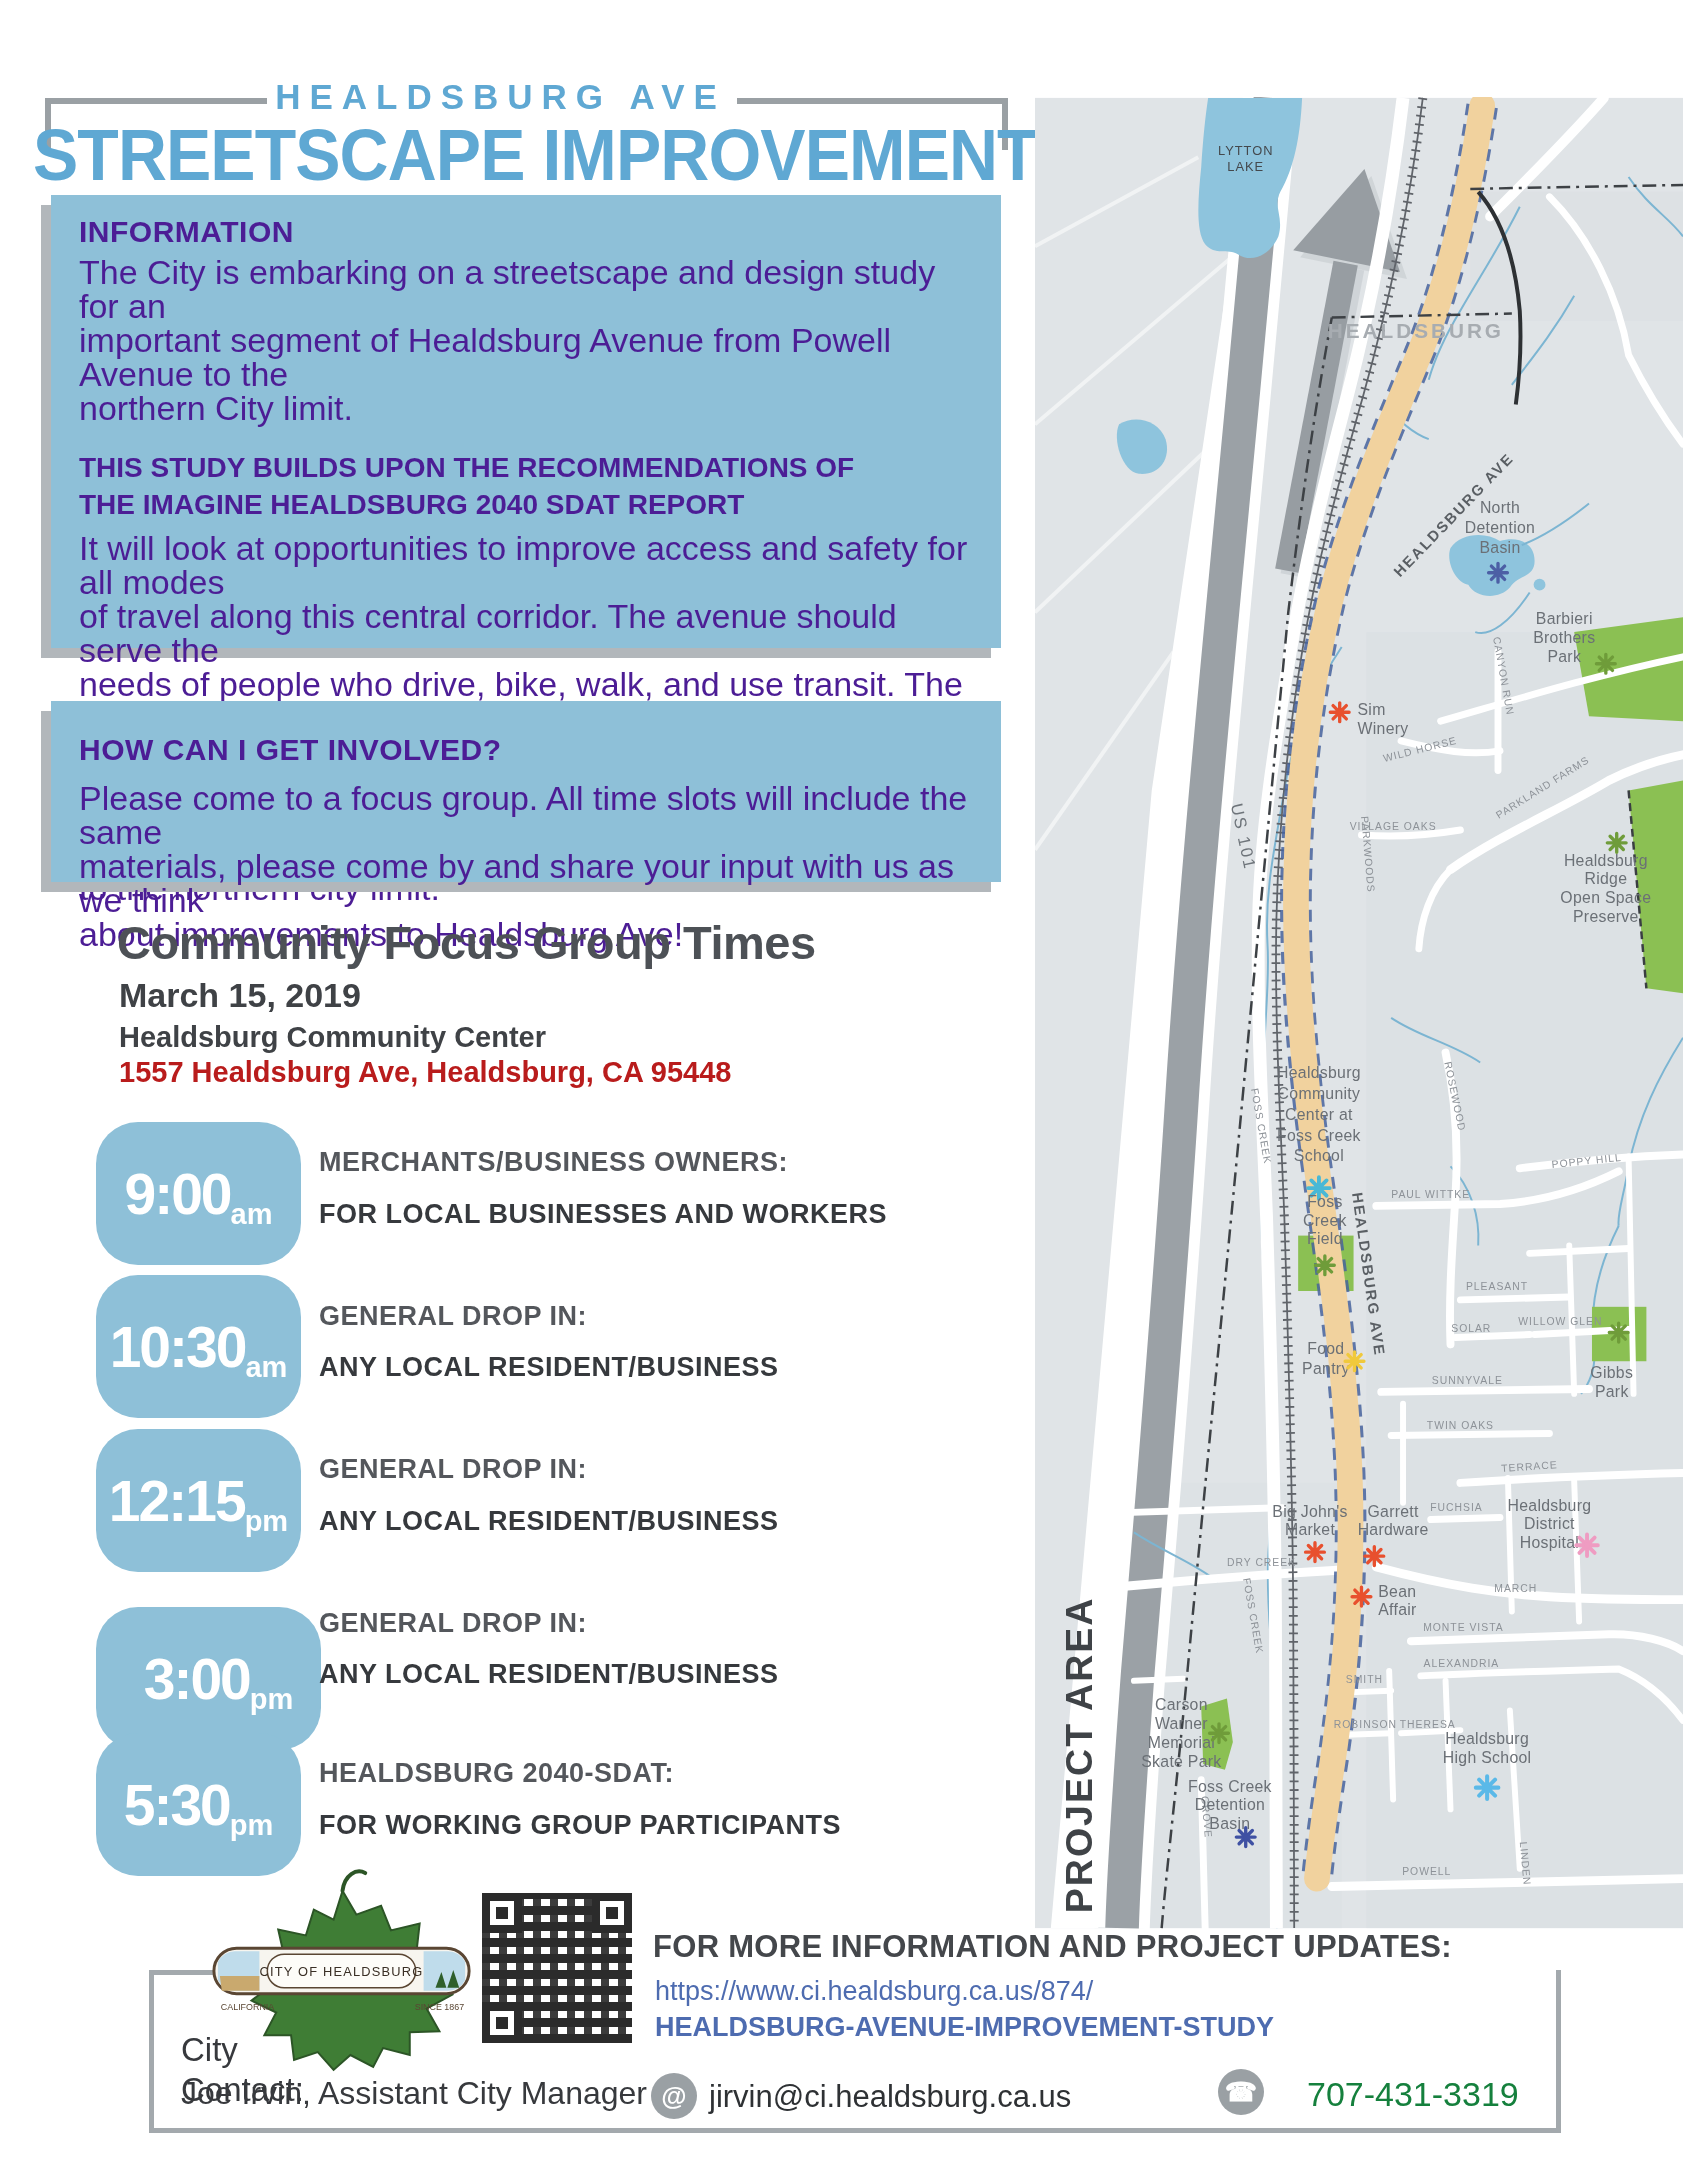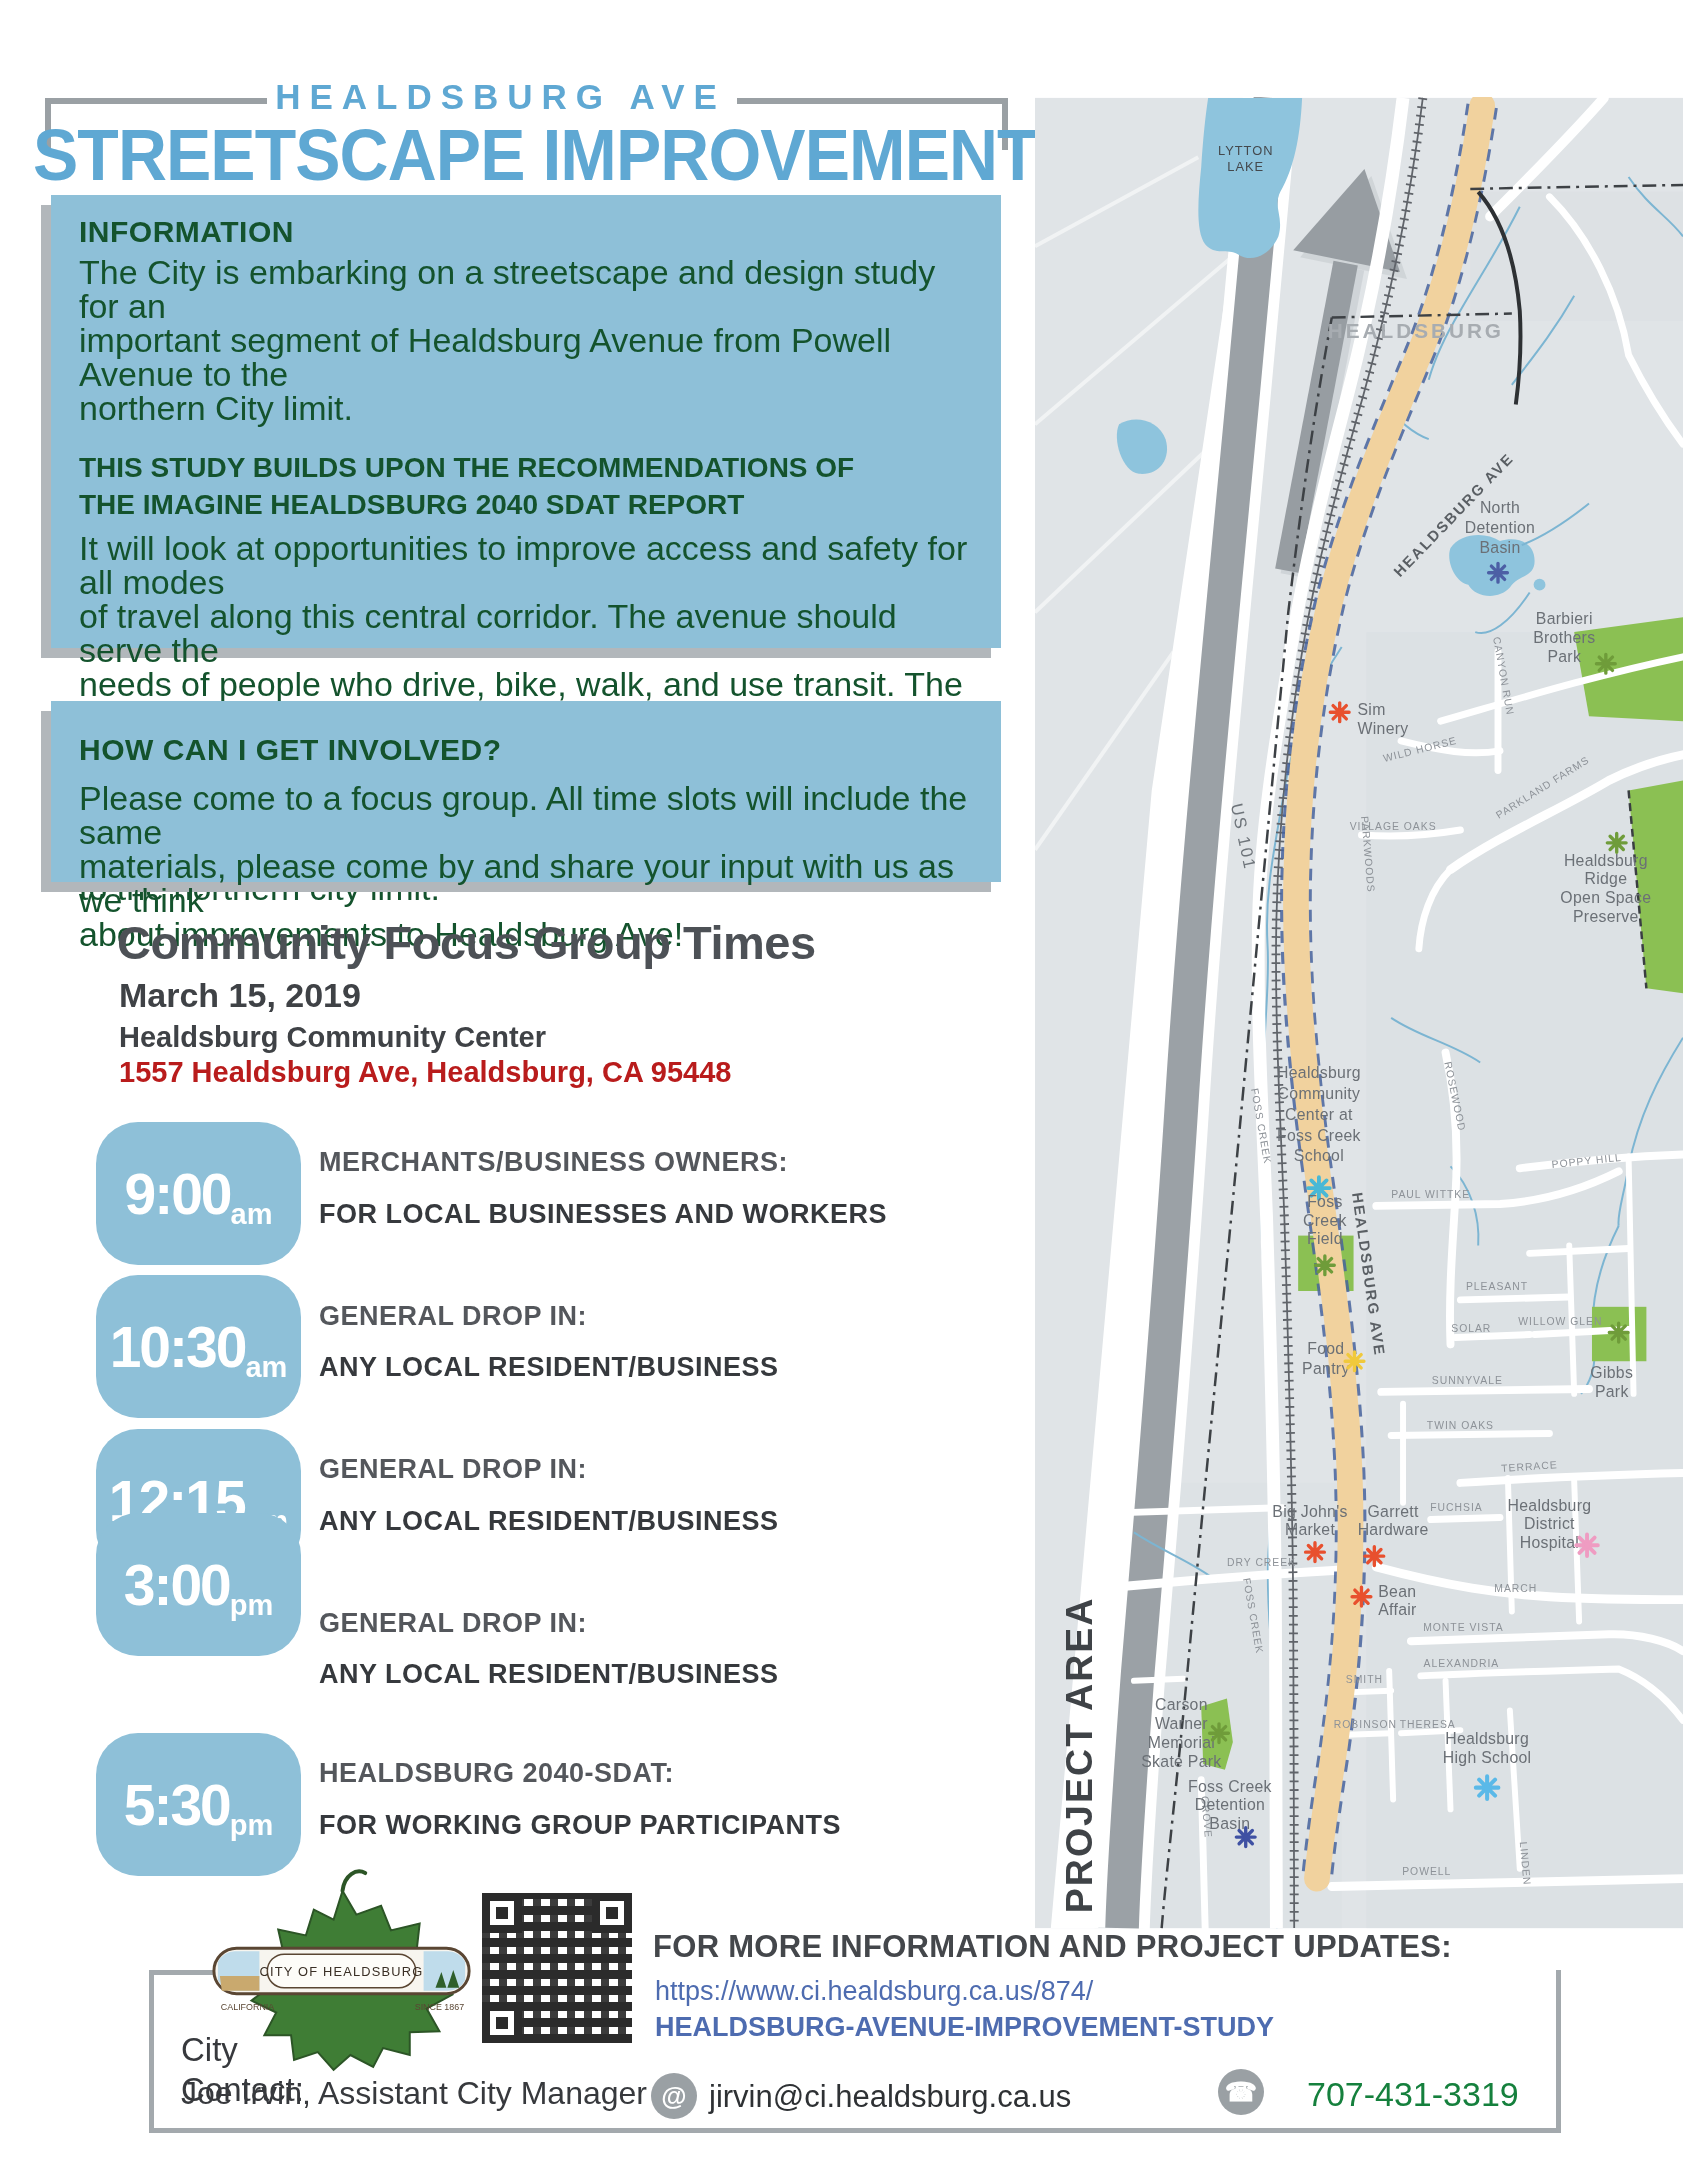--- a/index.html
+++ b/index.html
@@ -10,21 +10,21 @@
   
   .bracket{position:absolute;border-color:#9aa0a4;}
   #bracket-left{left:45px;top:98px;width:216px;height:46px;border-top:6px solid #9aa0a4;border-left:6px solid #9aa0a4;}
   #bracket-right{left:737px;top:98px;width:265px;height:46px;border-top:6px solid #9aa0a4;border-right:6px solid #9aa0a4;}
   #kicker{left:248px;top:77px;width:505px;text-align:center;font-size:35px;font-weight:bold;
           letter-spacing:9px;color:#5fa8d3;}
   #main-title{left:33px;top:113px;width:1049px;font-size:73px;font-weight:bold;letter-spacing:-1px;
           color:#5fa8d3;transform:scaleX(.93);transform-origin:left top;white-space:nowrap;}
 
   
-  .bluebox{position:absolute;background:#8ec0d8;box-shadow:-10px 10px 0 #b2b7bb;color:#14532d;
+  .bluebox{position:absolute;background:#8ec0d8;box-shadow:-10px 10px 0 #b2b7bb;color:#4c1d95;
            padding:20px 30px 15px 28px;box-sizing:border-box;}
   #info-box{left:51px;top:195px;width:950px;height:453px;}
   #involve-box{left:51px;top:701px;width:950px;height:181px;}
   .bluebox h2{margin:0 0 6px 0;font-size:30px;letter-spacing:0.5px;}
   .bluebox p{margin:0;font-size:34px;line-height:34px;white-space:pre-line;font-weight:normal;}
   .bluebox .subhead{margin:24px 0 8px 0;font-size:28px;line-height:37px;font-weight:bold;white-space:pre-line;}
 
   
   #sched-title{left:117px;top:915px;font-size:47px;font-weight:bold;color:#4d5156;letter-spacing:-0.5px;}
   #sched-date{left:119px;top:976px;font-size:34px;font-weight:bold;color:#3f4246;}
@@ -116,21 +116,21 @@
   <div class="slot-l1" style="top:1301px;">GENERAL DROP IN:</div>
   <div class="slot-l2" style="top:1352px;">ANY LOCAL RESIDENT/BUSINESS</div>
 
   <div class="pill" style="top:1429px;">
     <span class="t">12:15</span>
       <span class="m">pm</span>
   </div>
   <div class="slot-l1" style="top:1454px;">GENERAL DROP IN:</div>
   <div class="slot-l2" style="top:1506px;">ANY LOCAL RESIDENT/BUSINESS</div>
 
-  <div class="pill" style="top:1513px;">
+  <div class="pill" style="top:1607px;padding-left:20px;">
     <span class="t">3:00</span>
       <span class="m">pm</span>
   </div>
   <div class="slot-l1" style="top:1608px;">GENERAL DROP IN:</div>
   <div class="slot-l2" style="top:1659px;">ANY LOCAL RESIDENT/BUSINESS</div>
 
   <div class="pill" style="top:1733px;">
     <span class="t">5:30</span>
       <span class="m">pm</span>
   </div>

